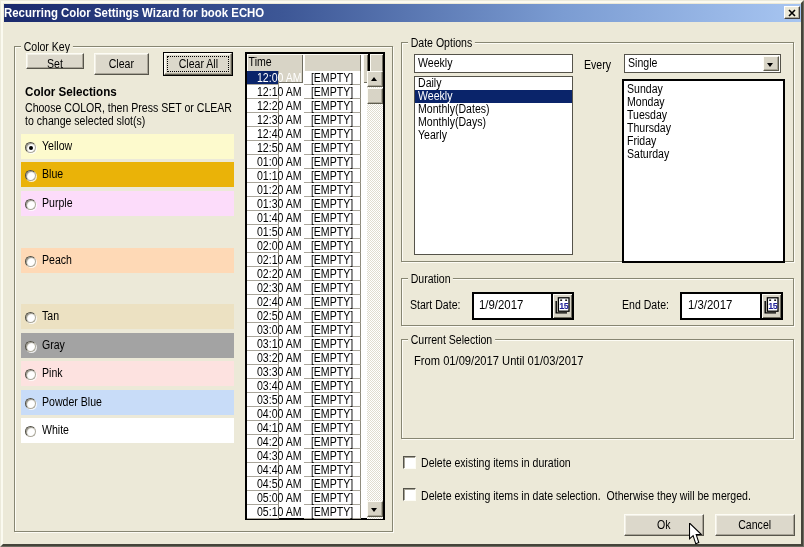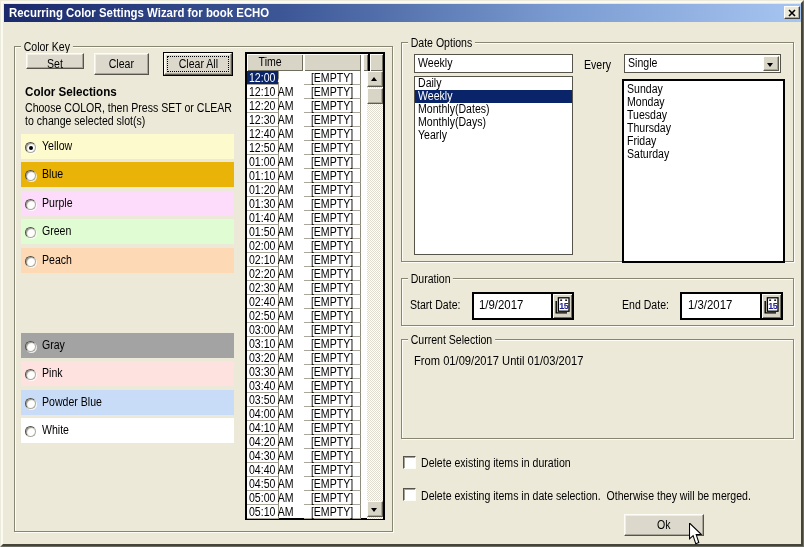--- a/index.html
+++ b/index.html
@@ -4,21 +4,21 @@
 html,body { width:804px; height:547px; overflow:hidden; }
 body { font-family:"Liberation Sans", sans-serif; font-size:12px; color:#000; }
 .t { display:inline-block; transform:scaleX(.88); transform-origin:0 50%; white-space:nowrap; }
 .tc { display:inline-block; transform:scaleX(.88); transform-origin:50% 50%; white-space:nowrap; }
 #dlg { position:absolute; left:0; top:0; width:804px; height:547px; background:#ece9d8;
   border:1px solid; border-color:#eceadb #6e6d62 #6e6d62 #eceadb; }
 #dlg2 { position:absolute; left:0; top:0; right:0; bottom:0;
   border:2px solid; border-color:#fbfaf0 #45443a #45443a #fbfaf0; }
 #title { position:absolute; left:3px; top:3px; width:797px; height:18px;
   background:linear-gradient(90deg,#1a296c 0%,#3d5796 35%,#7b9cd2 70%,#a7c5f1 100%);
-  color:#fff; font-weight:bold; line-height:18px; padding-left:5px; font-size:12px; }
+  color:#fff; font-weight:bold; line-height:18px; font-size:12px; }
 #close { position:absolute; left:783px; top:5px; width:16px; height:13px; background:#ece9d8;
   border:1px solid; border-color:#fff #404040 #404040 #fff;
   box-shadow:inset -1px -1px 0 #aca899; }
 #close svg { position:absolute; left:3px; top:2px; }
 .group { position:absolute; border:1px solid #878672;
   box-shadow:1px 1px 0 #fdfcf5, inset 1px 1px 0 #fdfcf5; }
 .glbl { position:absolute; top:-7px; left:6px; background:#ece9d8; padding:0 3px; font-size:12px;
   transform:scaleX(.88); transform-origin:0 50%; white-space:nowrap; }
 .btn { position:absolute; background:#dcd8cb; border:1px solid; border-color:#fdfcf5 #57554b #57554b #fdfcf5;
   box-shadow:inset -1px -1px 0 #a9a598, inset 1px 1px 0 #f0eee4;
@@ -28,26 +28,26 @@
   border:1px solid; border-color:#fdfcf5 #5f5d4f #5f5d4f #fdfcf5;
   box-shadow:inset -1px -1px 0 #aca899, inset 1px 1px 0 #f6f4ea; }
 .btnfoc .foc { position:absolute; left:3px; top:3px; right:3px; bottom:3px; border:1px dotted #000; }
 .crow { position:absolute; left:20px; width:213px; height:25px; }
 .radio { position:absolute; left:4px; top:8px; width:11px; height:11px; border-radius:50%;
   background:#fff; border:1px solid; border-color:#504e44 #aaa79a #aaa79a #504e44;
   box-shadow:inset 1px 1px 1px #9a978a, 1px 1px 0 rgba(255,255,255,.8); }
 .rdot { position:absolute; left:3px; top:3px; width:4px; height:4px; border-radius:50%; background:#000; }
 .clbl { position:absolute; left:21px; top:0; line-height:25px; font-size:12px; }
 #grid { position:absolute; left:244px; top:51px; width:140px; height:468px; border:2px solid #000; background:#fff; }
-.gh { position:absolute; top:0; height:17px; background:#d8d4c6;
+.gh { position:absolute; top:0; height:29px; background:#d8d4c6;
   box-shadow:inset 1px 1px 0 #fdfcf5, inset -1px -1px 0 #6f6d60;
-  text-align:center; line-height:17px; font-size:12px; }
+  text-align:left; line-height:17px; font-size:12px; }
 .gc { position:absolute; height:14px; line-height:14px; font-size:12px; background:#fff;
   border-bottom:1px solid #aaa69b; }
-.c1 { left:0; width:32px; padding-left:2px; border-right:1px solid #8f8c7e; }
+.c1 { left:0; width:32px; padding-left:10px; border-right:1px solid #8f8c7e; }
 .c2 { left:57px; width:57px; text-align:center; border-right:1px solid #8f8c7e; }
 .sel { background:#0a246a; color:#fff; }
 #sbar { position:absolute; left:120px; top:17px; width:16px; height:448px;
   background-image:conic-gradient(#fff 25%, #e0ddd0 0 50%, #fff 0 75%, #e0ddd0 0);
   background-size:2px 2px; }
 .sbtn { position:absolute; left:0; width:16px; height:16px; background:#d8d4c6;
   border:1px solid; border-color:#fdfcf5 #5f5d4f #5f5d4f #fdfcf5;
   box-shadow:inset -1px -1px 0 #aca899; }
 .sthumb { position:absolute; left:0; top:17px; width:16px; height:16px; background:#d8d4c6;
   border:1px solid; border-color:#fdfcf5 #5f5d4f #5f5d4f #fdfcf5;
@@ -94,27 +94,27 @@
       <span class="clbl"><span class="t">Yellow</span></span>
     </div>
 <div class="crow" style="top:161px;background:#eab308">
       <span class="radio"></span>
       <span class="clbl"><span class="t">Blue</span></span>
     </div>
 <div class="crow" style="top:190px;background:#fcdcfa">
       <span class="radio"></span>
       <span class="clbl"><span class="t">Purple</span></span>
     </div>
-<div class="crow" style="top:218px;background:#e0fcd2">
-      <span class="radio"></span>
-      <span class="clbl"><span class="t">Green</span></span>
-    </div>
 <div class="crow" style="top:247px;background:#fed9b6">
       <span class="radio"></span>
       <span class="clbl"><span class="t">Peach</span></span>
+    </div>
+<div class="crow" style="top:303px;background:#ece1c2">
+      <span class="radio"></span>
+      <span class="clbl"><span class="t">Tan</span></span>
     </div>
 <div class="crow" style="top:332px;background:#a3a3a3">
       <span class="radio"></span>
       <span class="clbl"><span class="t">Gray</span></span>
     </div>
 <div class="crow" style="top:360px;background:#fde2e0">
       <span class="radio"></span>
       <span class="clbl"><span class="t">Pink</span></span>
     </div>
 <div class="crow" style="top:389px;background:#c8dcf8">
@@ -264,16 +264,17 @@
       <span class="glbl">Current Selection</span>
     </div>
 <div class="lbl" style="left:413px;top:353px"><span class="t" style="transform:scaleX(.93)">From 01/09/2017 Until 01/03/2017</span></div>
 
 <div class="cb" style="left:402px;top:455px"></div>
 <div class="lbl" style="left:420px;top:455px"><span class="t">Delete existing items in duration</span></div>
 <div class="cb" style="left:402px;top:487px"></div>
 <div class="lbl" style="left:420px;top:488px"><span class="t">Delete existing items in date selection.&nbsp; Otherwise they will be merged.</span></div>
 
 <div class="btn" style="left:623px;top:513px;width:80px;height:22px;line-height:20px"><span class="tc">Ok</span></div>
+<div class="btn" style="left:714px;top:513px;width:80px;height:22px;line-height:20px"><span class="tc">Cancel</span></div>
 <div style="position:absolute;left:688px;top:522px"><svg width="14" height="23" viewBox="0 0 14 23">
 <path d="M0.5 0 L0.5 15.8 L4.1 12.6 L6.8 20.8 L9.8 19.5 L7.2 11.6 L12.2 11.3 Z" fill="#fff" stroke="#000" stroke-width="1.1"></path>
 </svg></div>
 </div>
 
 </body></html>

